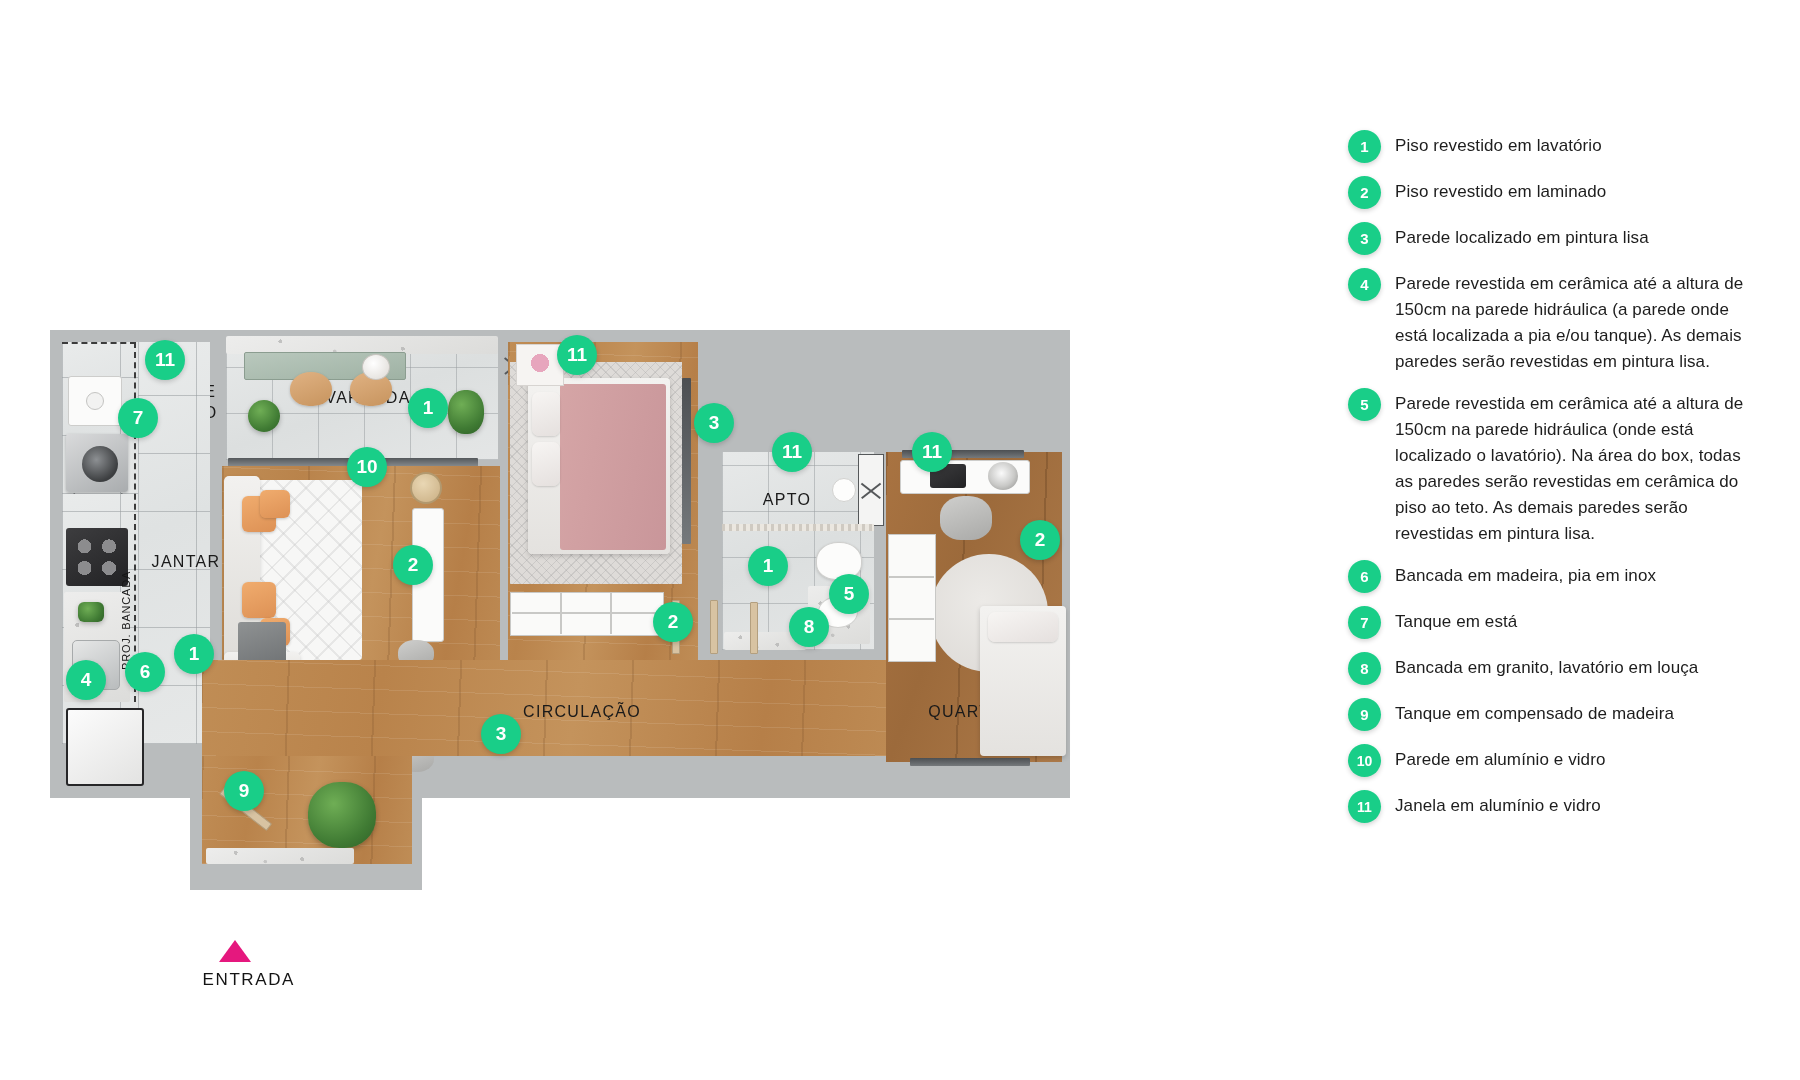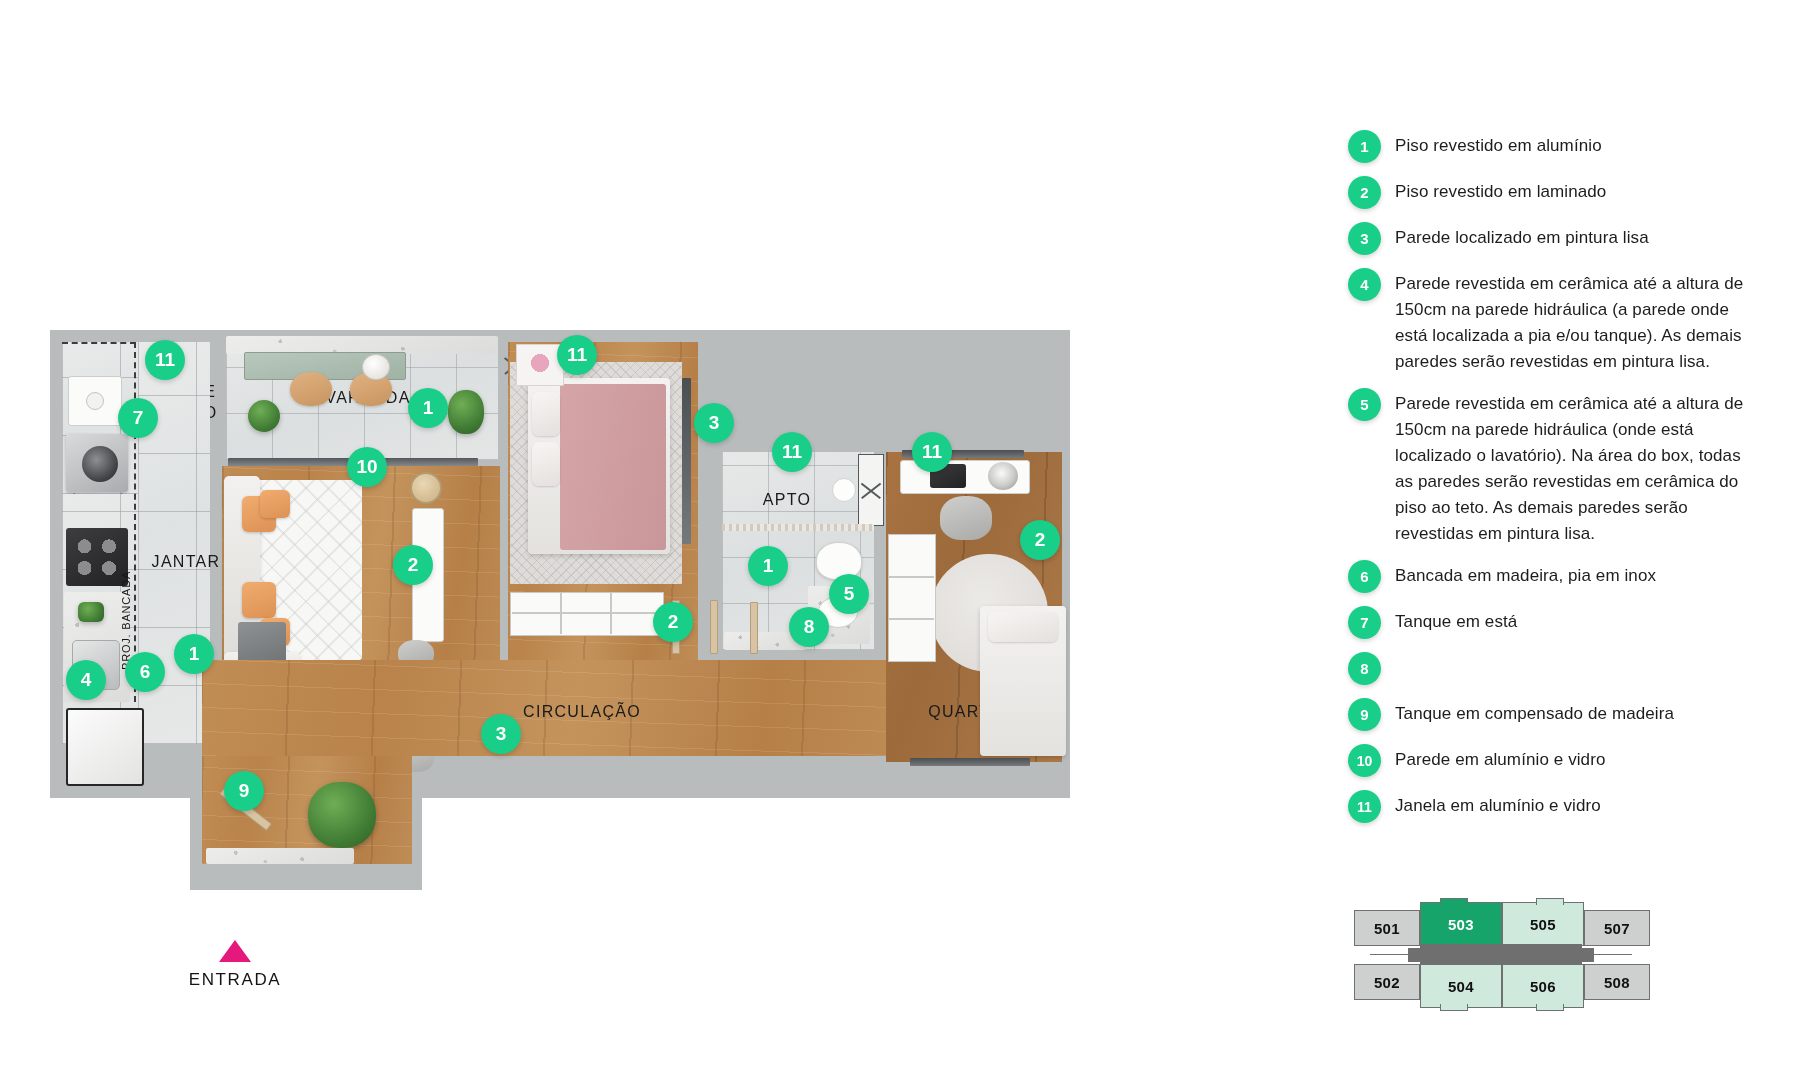--- a/index.html
+++ b/index.html
@@ -109,21 +109,21 @@
   .kp-notch{position:absolute;}
 
   
   .entrada-wrap{position:absolute;left:175px;top:940px;width:120px;text-align:center;}
   .tri{
     width:0;height:0;margin:0 auto;
     border-left:16px solid transparent;
     border-right:16px solid transparent;
     border-bottom:22px solid #e5187e;
   }
-  .entrada-txt{font-size:17px;letter-spacing:1.6px;margin-top:8px;color:#141414;}
+  .entrada-txt{font-size:17px;letter-spacing:1.6px;margin-top:8px;color:#141414;text-align:right;}
 
   
   .f{position:absolute;}
   .sofa{background:linear-gradient(180deg,#f2f1ef,#dedcd8);border-radius:5px;box-shadow:0 2px 4px rgba(0,0,0,.16);}
   .cush{background:linear-gradient(160deg,#f0ac6e,#dd9155);border-radius:6px;box-shadow:0 1px 3px rgba(0,0,0,.2);}
   .rug{background:
       repeating-linear-gradient(45deg,rgba(200,200,200,.35) 0 2px,transparent 2px 16px),
       repeating-linear-gradient(-45deg,rgba(200,200,200,.35) 0 2px,transparent 2px 16px),
       #f7f7f6;border-radius:3px;}
   .bed{background:linear-gradient(180deg,#f3f2f0,#e4e2df);border-radius:4px;box-shadow:0 2px 5px rgba(0,0,0,.18);}
@@ -346,21 +346,21 @@
     <div class="tri"></div>
     <div class="entrada-txt">ENTRADA</div>
   </div>
 
   <div class="legend">
 
     <div class="leg-row">
       <div class="num-wrap">
           <div class="badge leg-b" style="background: rgb(25, 206, 136);">1</div>
         </div>
-      <div class="leg-txt">Piso revestido em alumínio</div>
+      <div class="leg-txt">Piso revestido em lavatório</div>
     </div>
 
     <div class="leg-row">
       <div class="num-wrap">
           <div class="badge leg-b" style="background: rgb(25, 206, 136);">2</div>
         </div>
       <div class="leg-txt">Piso revestido em laminado</div>
     </div>
 
     <div class="leg-row" style="margin-top:10px;">
@@ -395,20 +395,21 @@
       <div class="num-wrap">
           <div class="badge leg-b" style="background: rgb(25, 206, 136);">7</div>
         </div>
       <div class="leg-txt">Tanque em está</div>
     </div>
 
     <div class="leg-row">
       <div class="num-wrap">
           <div class="badge leg-b" style="background: rgb(25, 206, 136);">8</div>
         </div>
+      <div class="leg-txt">Bancada em granito, lavatório em louça</div>
     </div>
 
     <div class="leg-row">
       <div class="num-wrap">
           <div class="badge leg-b" style="background: rgb(25, 206, 136);">9</div>
         </div>
       <div class="leg-txt">Tanque em compensado de madeira</div>
     </div>
 
     <div class="leg-row">
@@ -420,39 +421,14 @@
 
     <div class="leg-row">
       <div class="num-wrap">
           <div class="badge leg-b wide" style="background: rgb(25, 206, 136);">11</div>
         </div>
       <div class="leg-txt">Janela em alumínio e vidro</div>
     </div>
 
   </div>
 
-  <div class="keyplan">
-
-    <div class="kp-unit" style="left:6px;top:12px;width:64px;height:34px;background:#CECFCF;">501</div>
-    <div class="kp-unit" style="left:72px;top:4px;width:80px;height:42px;background:#16A46A;color:#fff;">503</div>
-    <div class="kp-unit" style="left:154px;top:4px;width:80px;height:42px;background:#CFE9DD;">505</div>
-    <div class="kp-unit" style="left:236px;top:12px;width:64px;height:34px;background:#CECFCF;">507</div>
-
-    <div class="kp-notch" style="left:92px;top:0px;width:26px;height:6px;background:#16A46A;border:1.4px solid #6d7271;border-bottom:none;"></div>
-    <div class="kp-notch" style="left:188px;top:0px;width:26px;height:6px;background:#CFE9DD;border:1.4px solid #6d7271;border-bottom:none;"></div>
-
-    <div class="kp-core" style="left:72px;top:46px;width:162px;height:22px;"></div>
-    <div class="kp-core" style="left:60px;top:50px;width:14px;height:14px;"></div>
-    <div class="kp-core" style="left:232px;top:50px;width:14px;height:14px;"></div>
-
-    <div class="kp-notch" style="left:22px;top:56px;width:40px;height:1.4px;background:#6d7271;"></div>
-    <div class="kp-notch" style="left:244px;top:56px;width:40px;height:1.4px;background:#6d7271;"></div>
-
-    <div class="kp-unit" style="left:6px;top:66px;width:64px;height:34px;background:#CECFCF;">502</div>
-    <div class="kp-unit" style="left:72px;top:66px;width:80px;height:42px;background:#CFE9DD;">504</div>
-    <div class="kp-unit" style="left:154px;top:66px;width:80px;height:42px;background:#CFE9DD;">506</div>
-    <div class="kp-unit" style="left:236px;top:66px;width:64px;height:34px;background:#CECFCF;">508</div>
-
-    <div class="kp-notch" style="left:92px;top:106px;width:26px;height:6px;background:#CFE9DD;border:1.4px solid #6d7271;border-top:none;"></div>
-    <div class="kp-notch" style="left:188px;top:106px;width:26px;height:6px;background:#CFE9DD;border:1.4px solid #6d7271;border-top:none;"></div>
-  </div>
 
 </div>
 
 </body></html>

